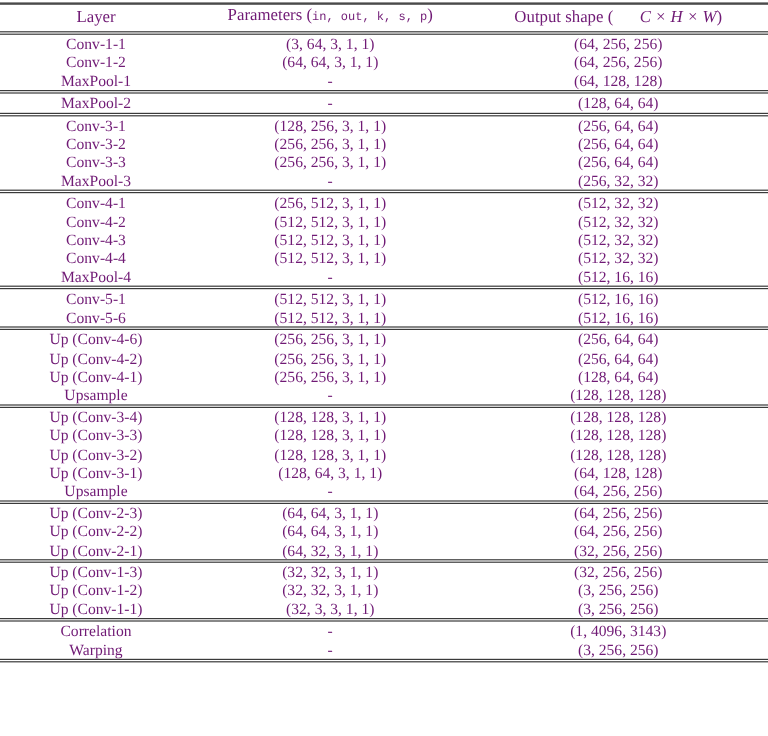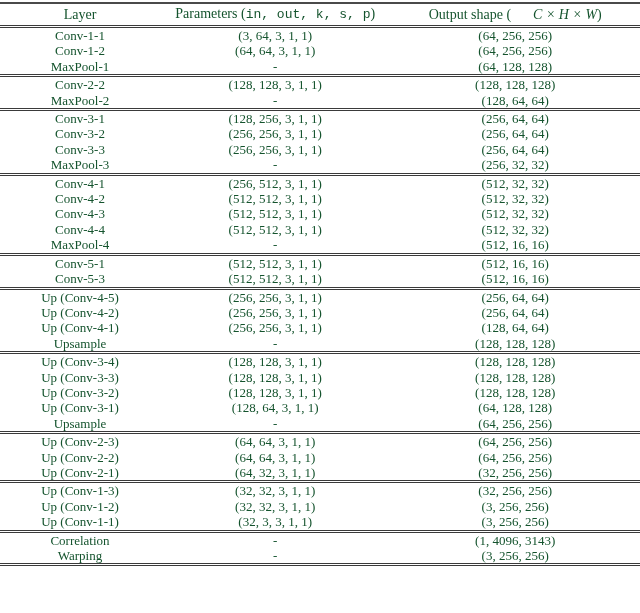--- a/index.html
+++ b/index.html
@@ -7,21 +7,21 @@
     padding: 0;
     background: #ffffff;
     width: 640px;
     height: 613px;
     overflow: hidden;
   }
   .paper {
     width: 640px;
     padding-top: 2px;
     font-family: "Liberation Serif", serif;
-    color: #14532d;
+    color: #701a75;
   }
   table.arch {
     width: 640px;
     border-collapse: collapse;
     table-layout: fixed;
     border-top: 2px solid #4a4a4a;
     border-bottom: 3px double #3a3a3a;
   }
   col.c1 { width: 25%; }
   col.c2 { width: 36%; }
@@ -43,21 +43,21 @@
     font-size: 13px;
     text-align: center;
     vertical-align: middle;
     height: 15.4px;
     line-height: 15.4px;
     padding: 0;
     white-space: nowrap;
   }
   .mono {
     font-family: "Liberation Mono", monospace;
-    font-size: 13px;
+    font-size: 10px;
   }
   .mitalic {
     font-style: italic;
     margin-left: 22px;
   }
 </style>
 </head>
 <body>
 
 <div class="paper">
@@ -86,25 +86,20 @@
           <td>(64, 256, 256)</td>
         </tr>
         <tr>
           <td>MaxPool-1</td>
           <td>-</td>
           <td>(64, 128, 128)</td>
         </tr>
       </tbody>
       <tbody class="group">
         <tr>
-          <td>Conv-2-2</td>
-          <td>(128, 128, 3, 1, 1)</td>
-          <td>(128, 128, 128)</td>
-        </tr>
-        <tr>
           <td>MaxPool-2</td>
           <td>-</td>
           <td>(128, 64, 64)</td>
         </tr>
       </tbody>
       <tbody class="group">
         <tr>
           <td>Conv-3-1</td>
           <td>(128, 256, 3, 1, 1)</td>
           <td>(256, 64, 64)</td>
@@ -152,28 +147,28 @@
           <td>(512, 16, 16)</td>
         </tr>
       </tbody>
       <tbody class="group">
         <tr>
           <td>Conv-5-1</td>
           <td>(512, 512, 3, 1, 1)</td>
           <td>(512, 16, 16)</td>
         </tr>
         <tr>
-          <td>Conv-5-3</td>
+          <td>Conv-5-6</td>
           <td>(512, 512, 3, 1, 1)</td>
           <td>(512, 16, 16)</td>
         </tr>
       </tbody>
       <tbody class="group">
         <tr>
-          <td>Up (Conv-4-5)</td>
+          <td>Up (Conv-4-6)</td>
           <td>(256, 256, 3, 1, 1)</td>
           <td>(256, 64, 64)</td>
         </tr>
         <tr>
           <td>Up (Conv-4-2)</td>
           <td>(256, 256, 3, 1, 1)</td>
           <td>(256, 64, 64)</td>
         </tr>
         <tr>
           <td>Up (Conv-4-1)</td>

